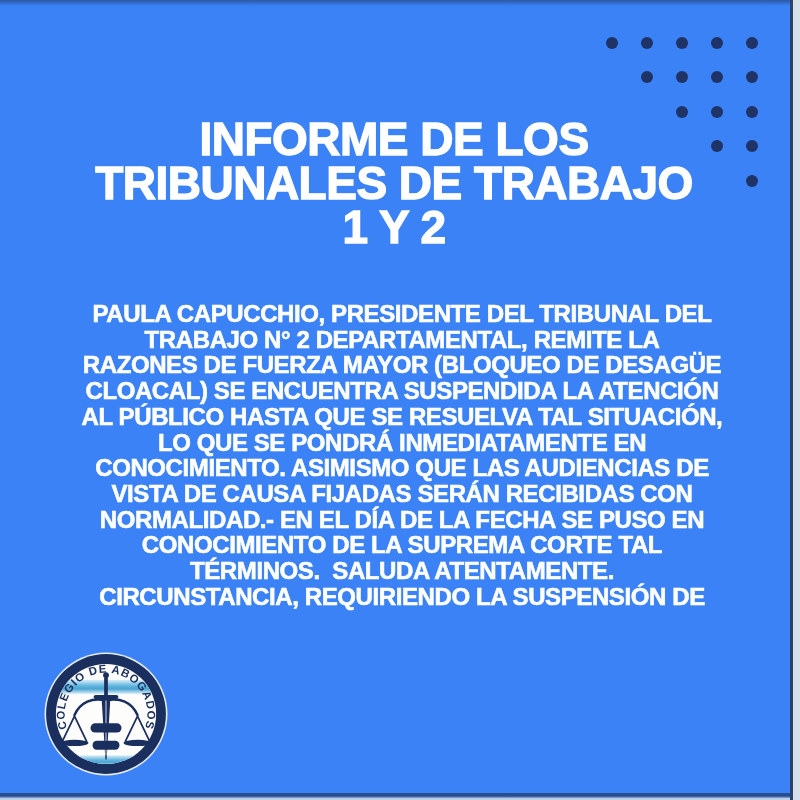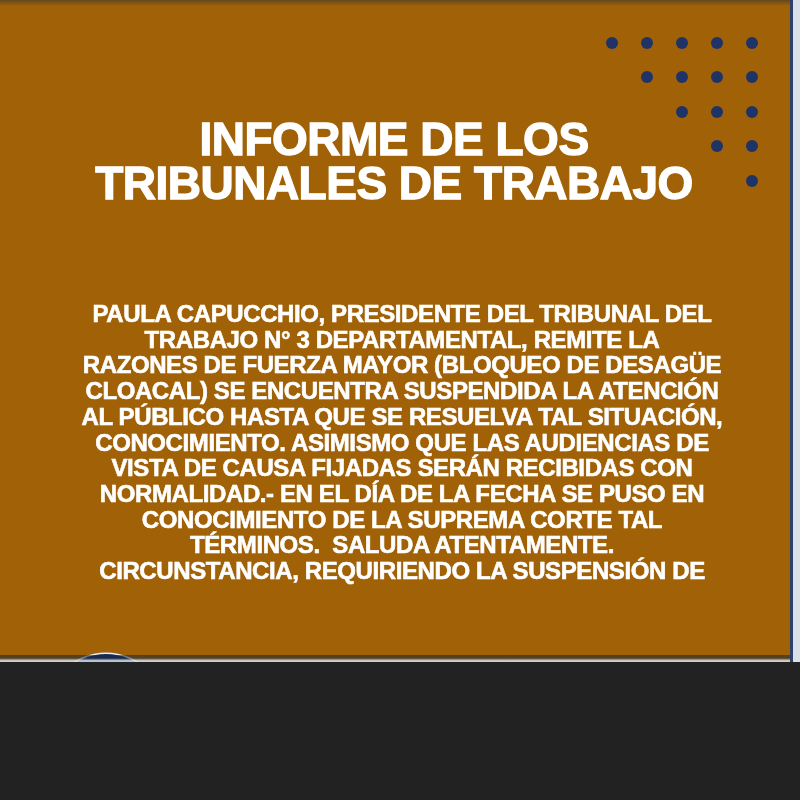--- a/index.html
+++ b/index.html
@@ -1,19 +1,19 @@
 <!DOCTYPE html>
 <html><head>
 <meta charset="utf-8">
 <style>
   html,body{margin:0;padding:0;background:#222;}
   .card{
     position:relative;
-    width:800px;height:662px;
-    background:#a16207;
+    width:800px;height:800px;
+    background:#3b82f6;
     overflow:hidden;
     font-family:"Liberation Sans",sans-serif;
   }
   
   .edge-top{position:absolute;left:0;right:10px;top:0;height:6px;
     background:linear-gradient(to bottom,rgba(24,38,62,.45),rgba(24,38,62,0));}
   .edge-right{position:absolute;top:0;right:0;bottom:0;width:10px;
     background:linear-gradient(to right,#2E4168 0 3px,#D8E1E9 3px 100%);}
   .edge-bottom{position:absolute;left:0;right:10px;bottom:0;height:7px;
     background:linear-gradient(to bottom,rgba(23,36,60,.55) 0 45%,rgba(214,223,232,.85) 80% 100%);}
@@ -65,28 +65,30 @@
       <span class="dot" style="left: 105px; top: 68.8px; background: rgb(31, 51, 102);"></span>
       <span class="dot" style="left: 140px; top: 68.8px; background: rgb(31, 51, 102);"></span>
       <span class="dot" style="left: 105px; top: 103.2px; background: rgb(31, 51, 102);"></span>
       <span class="dot" style="left: 140px; top: 103.2px; background: rgb(31, 51, 102);"></span>
       <span class="dot" style="left: 140px; top: 137.6px; background: rgb(31, 51, 102);"></span>
     </div>
 
   <div class="title">
     <span class="title-line">INFORME DE LOS</span>
     <span class="title-line">TRIBUNALES DE TRABAJO</span>
+    <span class="title-line">1 Y 2</span>
   </div>
 
   <div class="body-text">
     <span class="body-line">PAULA CAPUCCHIO, PRESIDENTE DEL TRIBUNAL DEL</span>
-    <span class="body-line">TRABAJO N° 3 DEPARTAMENTAL, REMITE LA</span>
+    <span class="body-line">TRABAJO N° 2 DEPARTAMENTAL, REMITE LA</span>
     <span class="body-line">RAZONES DE FUERZA MAYOR (BLOQUEO DE DESAGÜE</span>
     <span class="body-line">CLOACAL) SE ENCUENTRA SUSPENDIDA LA ATENCIÓN</span>
     <span class="body-line">AL PÚBLICO HASTA QUE SE RESUELVA TAL SITUACIÓN,</span>
+    <span class="body-line">LO QUE SE PONDRÁ INMEDIATAMENTE EN</span>
     <span class="body-line">CONOCIMIENTO. ASIMISMO QUE LAS AUDIENCIAS DE</span>
     <span class="body-line">VISTA DE CAUSA FIJADAS SERÁN RECIBIDAS CON</span>
     <span class="body-line">NORMALIDAD.- EN EL DÍA DE LA FECHA SE PUSO EN</span>
     <span class="body-line">CONOCIMIENTO DE LA SUPREMA CORTE TAL</span>
     <span class="body-line">TÉRMINOS.  SALUDA ATENTAMENTE.</span>
     <span class="body-line">CIRCUNSTANCIA, REQUIRIENDO LA SUSPENSIÓN DE</span>
   </div>
 
   <div class="logo">
     <svg viewBox="0 0 120 120">

